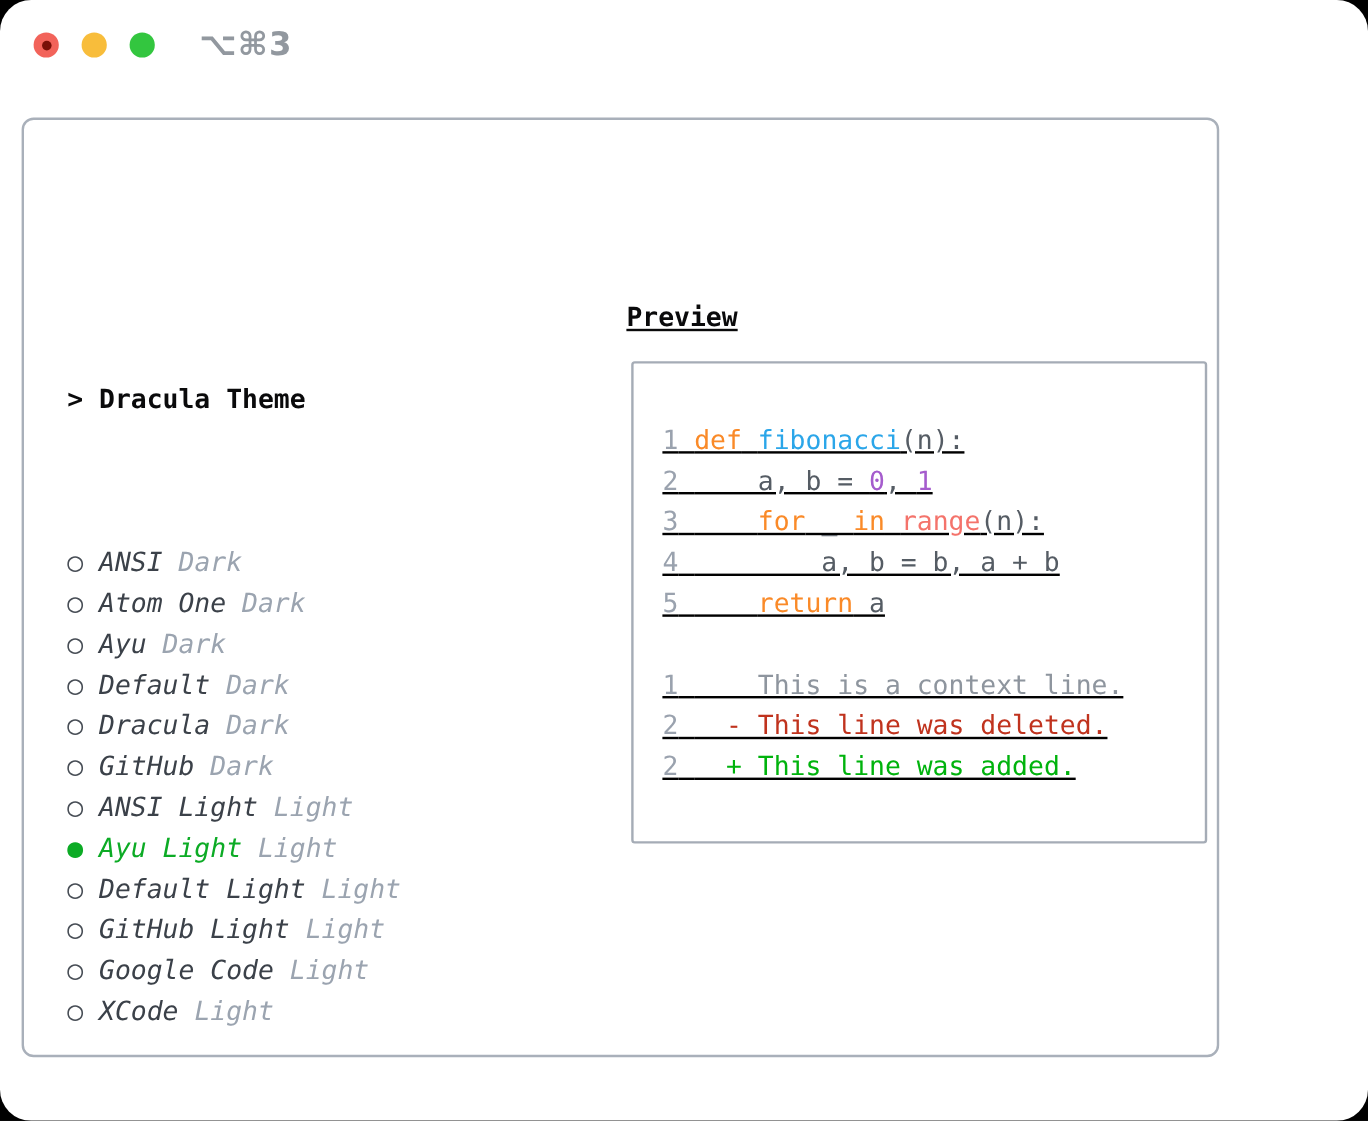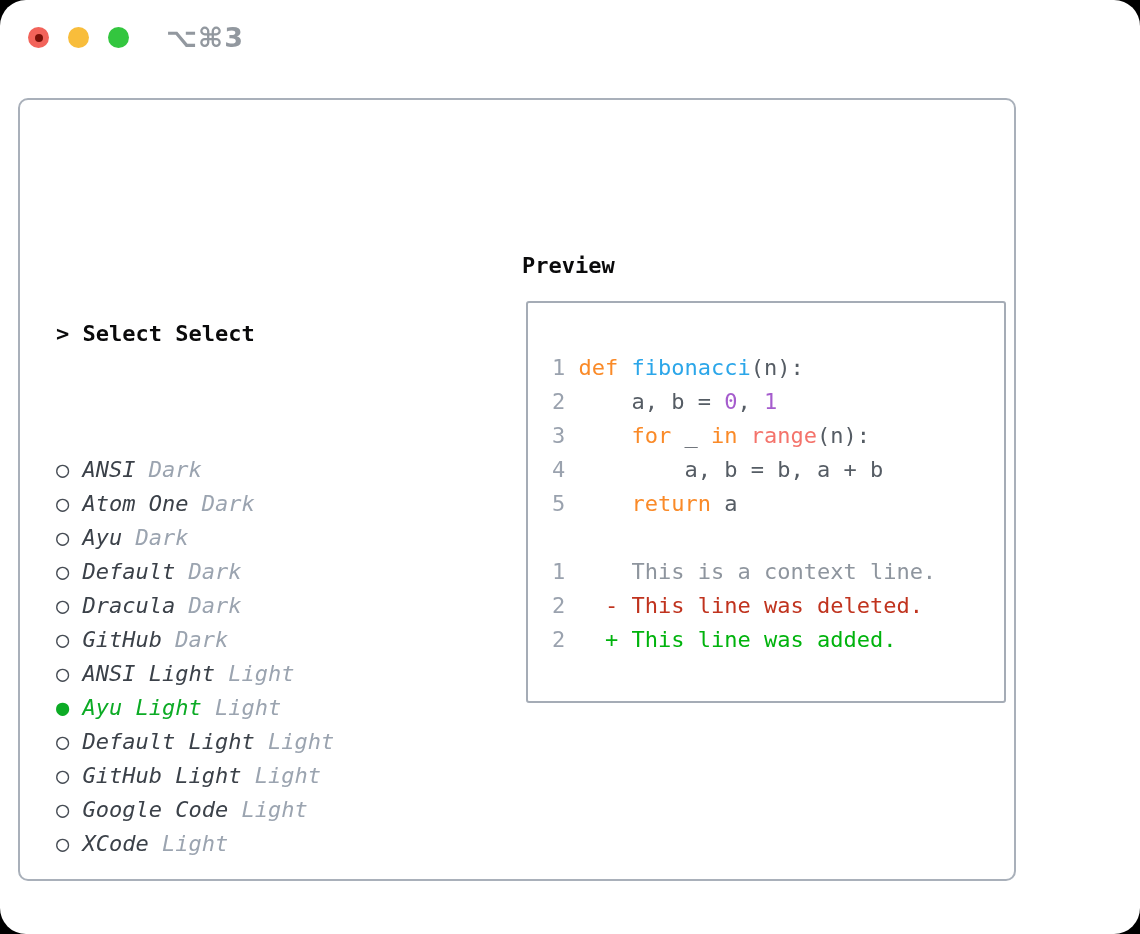--- a/index.html
+++ b/index.html
@@ -27,24 +27,24 @@
   .row { height: 34px; }
   .list-title, .apply-title { font-weight: bold; color: var(--ink); }
   .prompt { font-weight: bold; color: var(--ink); }
   .radio { color: var(--radio_outline); }
   .item .label { color: var(--item_text); font-style: italic; }
   .item .tag { color: var(--tag_text); font-style: italic; }
   .item.selected .label, .item.selected .radio { color: var(--selection_green); }
 
   
   .preview-title { position: absolute; left: 502px; top: 149px; font-size: 22px; line-height: 34px;
-                   font-weight: bold; color: var(--ink); }
+                   font-weight: bold; color: var(--ink); text-decoration: underline; }
   .preview-box { position: absolute; left: 506px; top: 201px; width: 480px; height: 402px;
                  border: 2px solid var(--box_border); border-radius: 3px; background: #fff;
-                 padding: 48px 0 0 24px; font-size: 22px; line-height: 34px; white-space: pre; }
+                 padding: 48px 0 0 24px; font-size: 22px; line-height: 34px; white-space: pre; text-decoration: underline; }
   .code-line { height: 34px; }
   .c-num   { color: var(--num); }
   .c-plain { color: var(--plain); }
   .c-kw    { color: var(--kw); }
   .c-fn    { color: var(--fn); }
   .c-call  { color: var(--call); margin-top: 22px; }
   .c-lit   { color: var(--lit); }
   .c-ctx   { color: var(--ctx); }
   .c-del   { color: var(--del); }
   .c-add   { color: var(--add); }
@@ -55,21 +55,21 @@
 <div class="screen">
 
   <div class="traffic tl-red"></div>
   <div class="traffic tl-yellow"></div>
   <div class="traffic tl-green"></div>
   <div class="shortcut">⌥⌘3</div>
 
   <div class="panel">
 
     <div class="left-col">
-      <div class="row list-title"><span class="prompt">&gt;</span><span> </span><span>Select Select</span></div>
+      <div class="row list-title"><span class="prompt">&gt;</span><span> </span><span>Dracula Theme</span></div>
 
       <div id="theme-items"><div class="row item"><span class="radio">○ </span><span class="label">ANSI</span><span> </span><span class="tag">Dark</span></div><div class="row item"><span class="radio">○ </span><span class="label">Atom One</span><span> </span><span class="tag">Dark</span></div><div class="row item"><span class="radio">○ </span><span class="label">Ayu</span><span> </span><span class="tag">Dark</span></div><div class="row item"><span class="radio">○ </span><span class="label">Default</span><span> </span><span class="tag">Dark</span></div><div class="row item"><span class="radio">○ </span><span class="label">Dracula</span><span> </span><span class="tag">Dark</span></div><div class="row item"><span class="radio">○ </span><span class="label">GitHub</span><span> </span><span class="tag">Dark</span></div><div class="row item"><span class="radio">○ </span><span class="label">ANSI Light</span><span> </span><span class="tag">Light</span></div><div class="row item selected"><span class="radio">● </span><span class="label">Ayu Light</span><span> </span><span class="tag">Light</span></div><div class="row item"><span class="radio">○ </span><span class="label">Default Light</span><span> </span><span class="tag">Light</span></div><div class="row item"><span class="radio">○ </span><span class="label">GitHub Light</span><span> </span><span class="tag">Light</span></div><div class="row item"><span class="radio">○ </span><span class="label">Google Code</span><span> </span><span class="tag">Light</span></div><div class="row item"><span class="radio">○ </span><span class="label">XCode</span><span> </span><span class="tag">Light</span></div></div>
 
       
 
       
 
       
 
       

